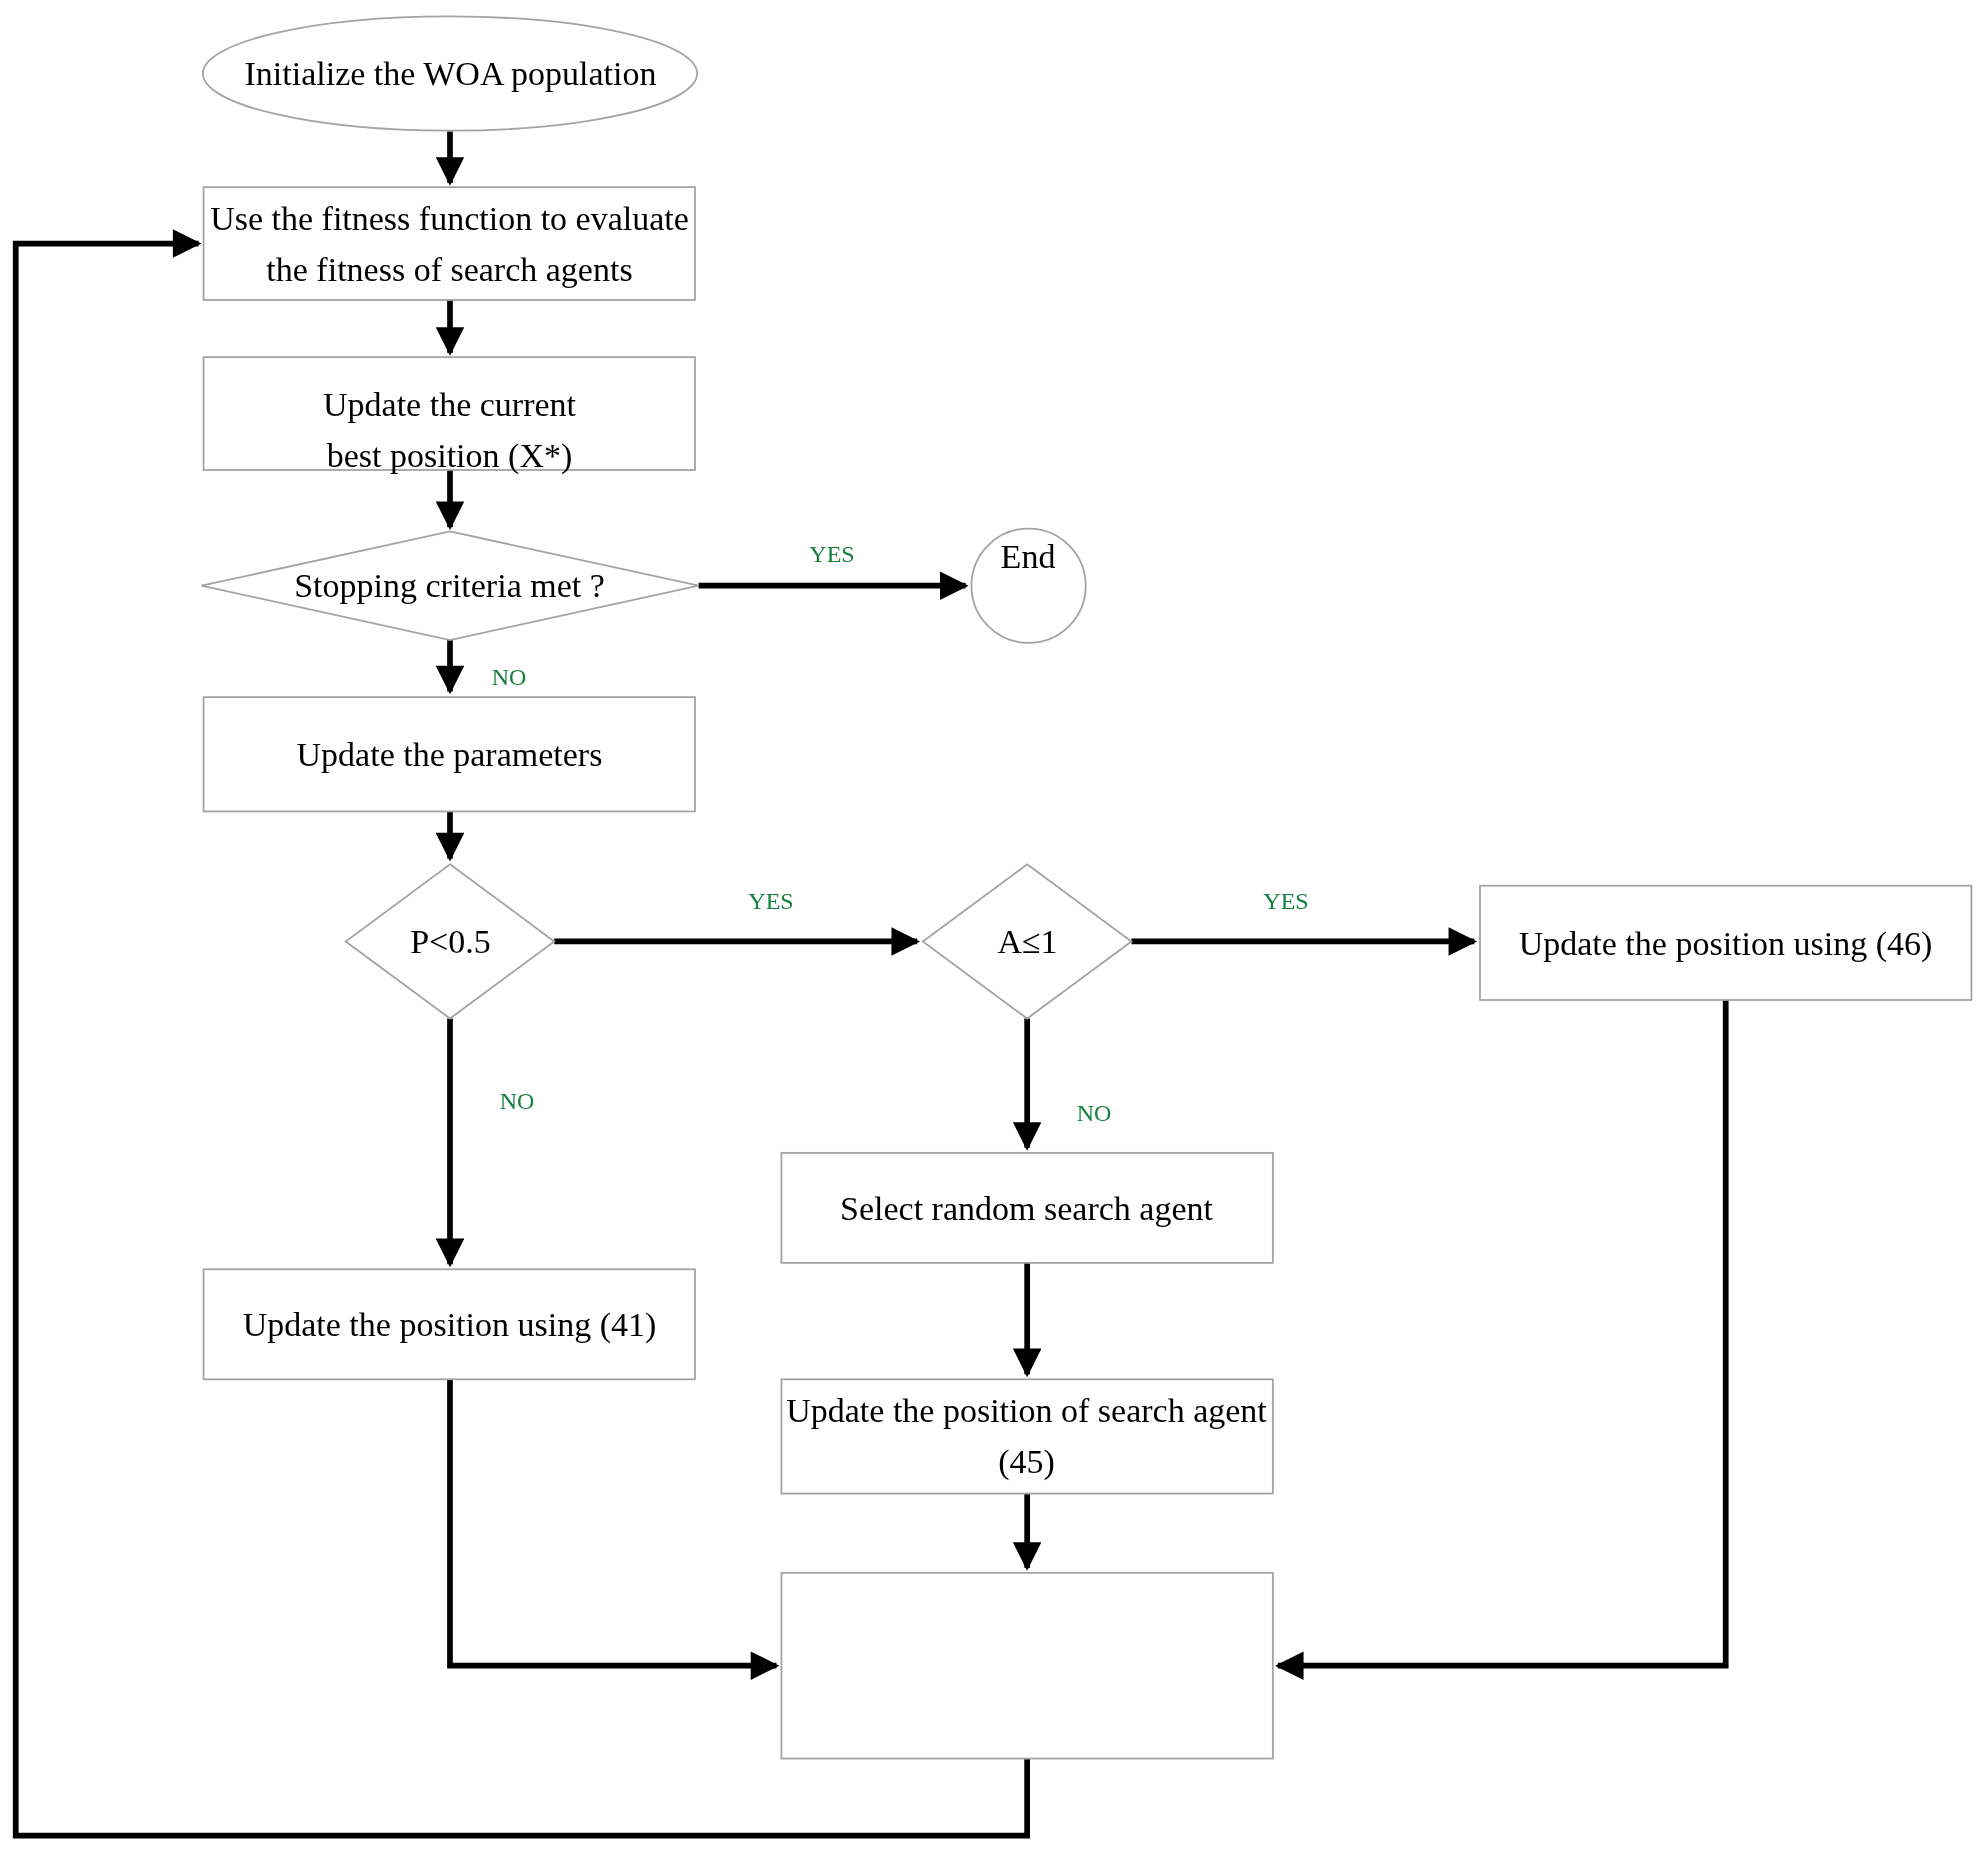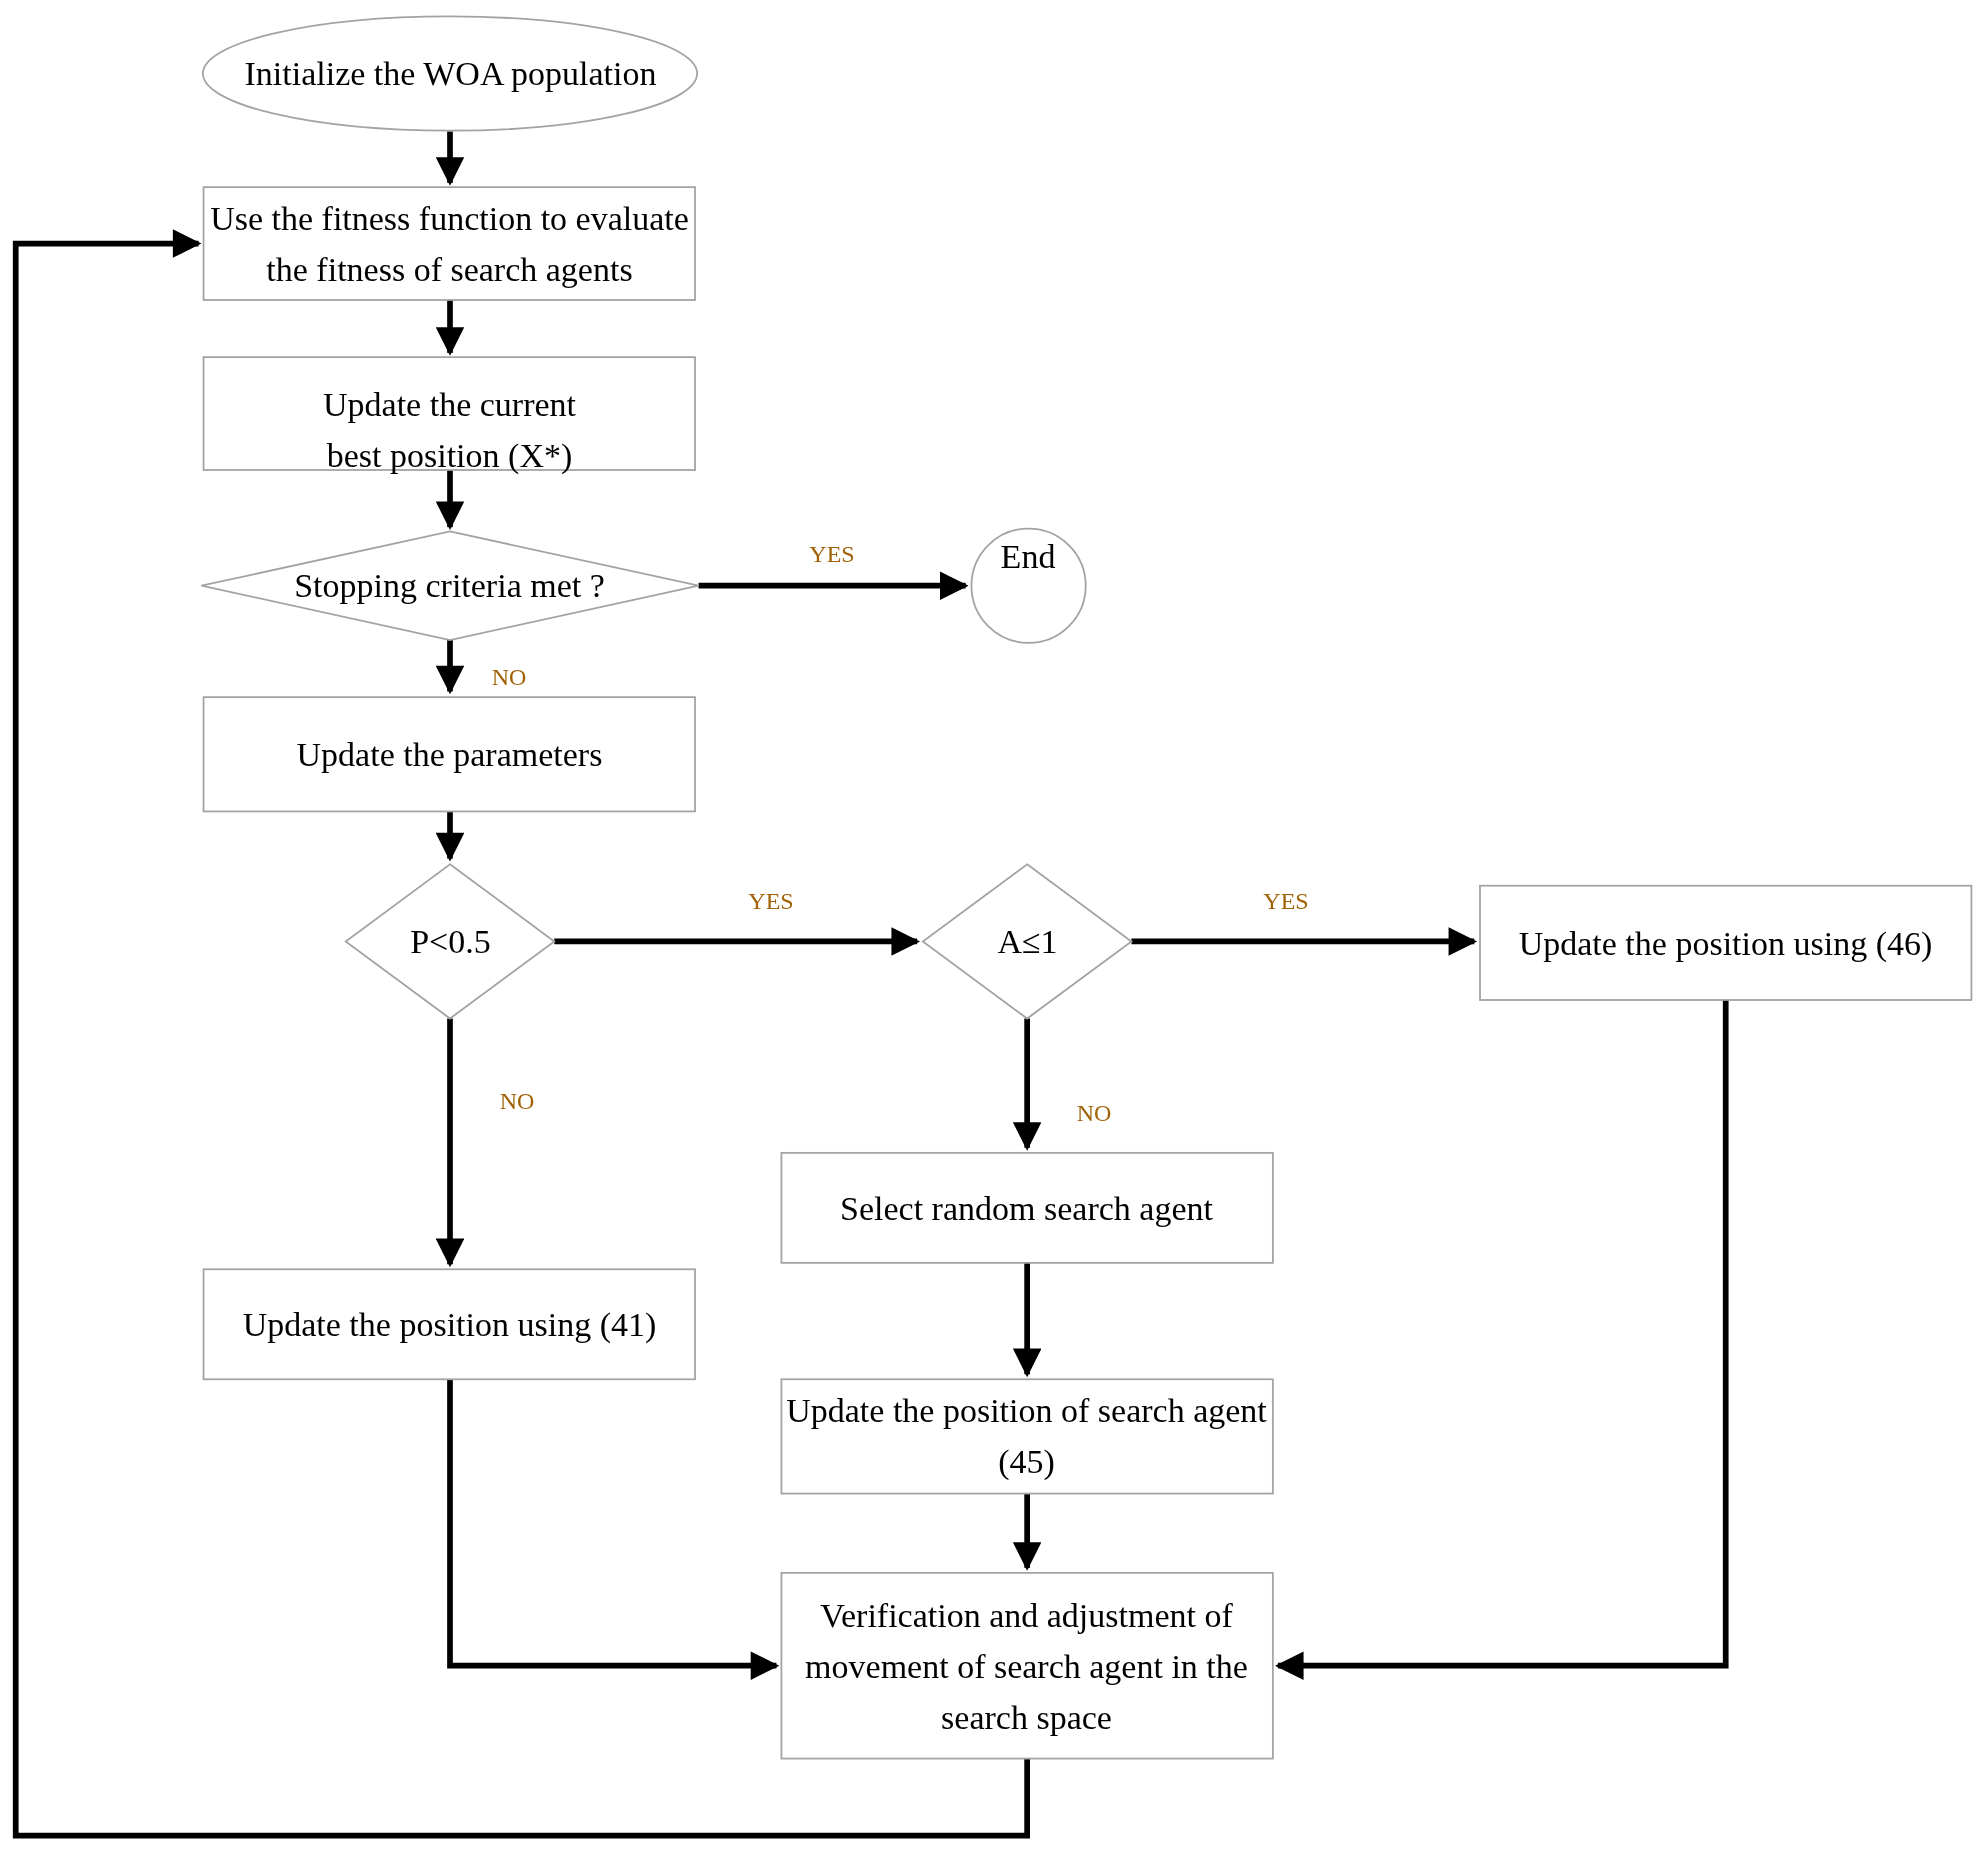--- a/index.html
+++ b/index.html
@@ -40,21 +40,21 @@
     text-align: center;
     white-space: pre-line;
     font-size: 34px;
     line-height: 1.5;
     color: #000000;
   }
   .edge-label {
     position: absolute;
     transform: translate(-50%, -50%);
     font-size: 24px;
-    color: #a16207;
+    color: #15803d;
     white-space: nowrap;
   }
 </style>
 </head>
 <body>
 
 <div id="canvas">
 
   <svg id="flow-svg" viewBox="0 0 2779 2604" xmlns="http://www.w3.org/2000/svg">
     <defs>
@@ -114,23 +114,20 @@
 
   <div class="node-label" style="left:1480px; top:886px; width:491px; height:114px;">Update the position using (46)</div>
 
   <div class="node-label" style="left:781px; top:1153px; width:491px; height:110px;">Select random search agent</div>
 
   <div class="node-label" style="left:781px; top:1379px; width:491px; height:114px;">Update the position of search agent
 (45)</div>
 
   <div class="node-label" style="left:204px; top:1269px; width:491px; height:110px;">Update the position using (41)</div>
 
-  <div class="node-label" style="left:781px; top:1573px; width:491px; height:186px;">Verification and adjustment of
-movement of search agent in the
-search space</div>
 
   <div class="edge-label" style="left:832px; top:554px;">YES</div>
 
   <div class="edge-label" style="left:509px; top:677px;">NO</div>
 
   <div class="edge-label" style="left:771px; top:901px;">YES</div>
 
   <div class="edge-label" style="left:1286px; top:901px;">YES</div>
 
   <div class="edge-label" style="left:517px; top:1101px;">NO</div>

